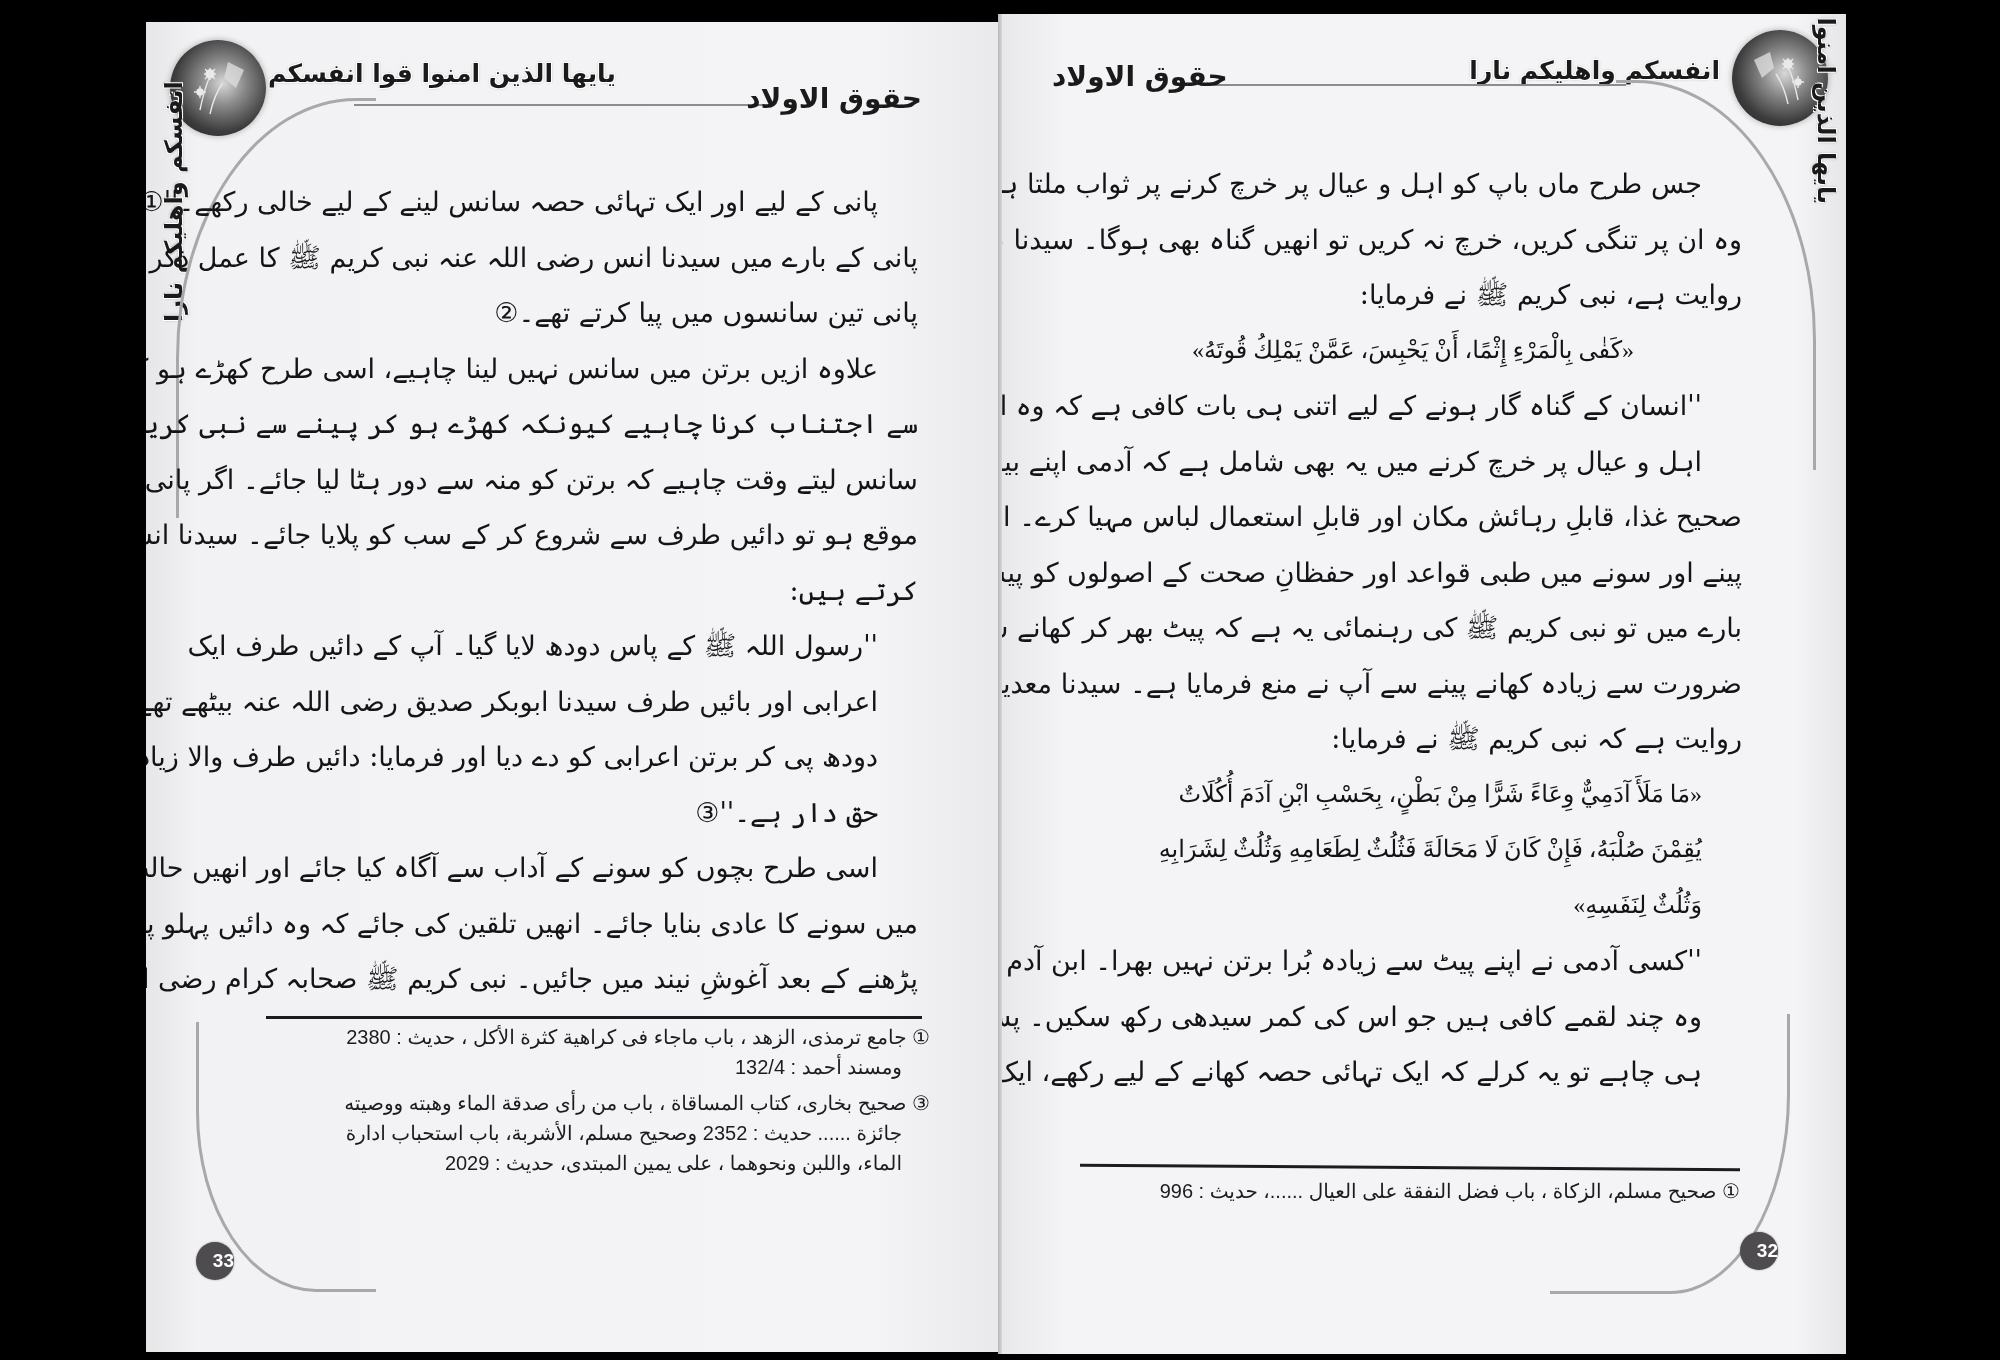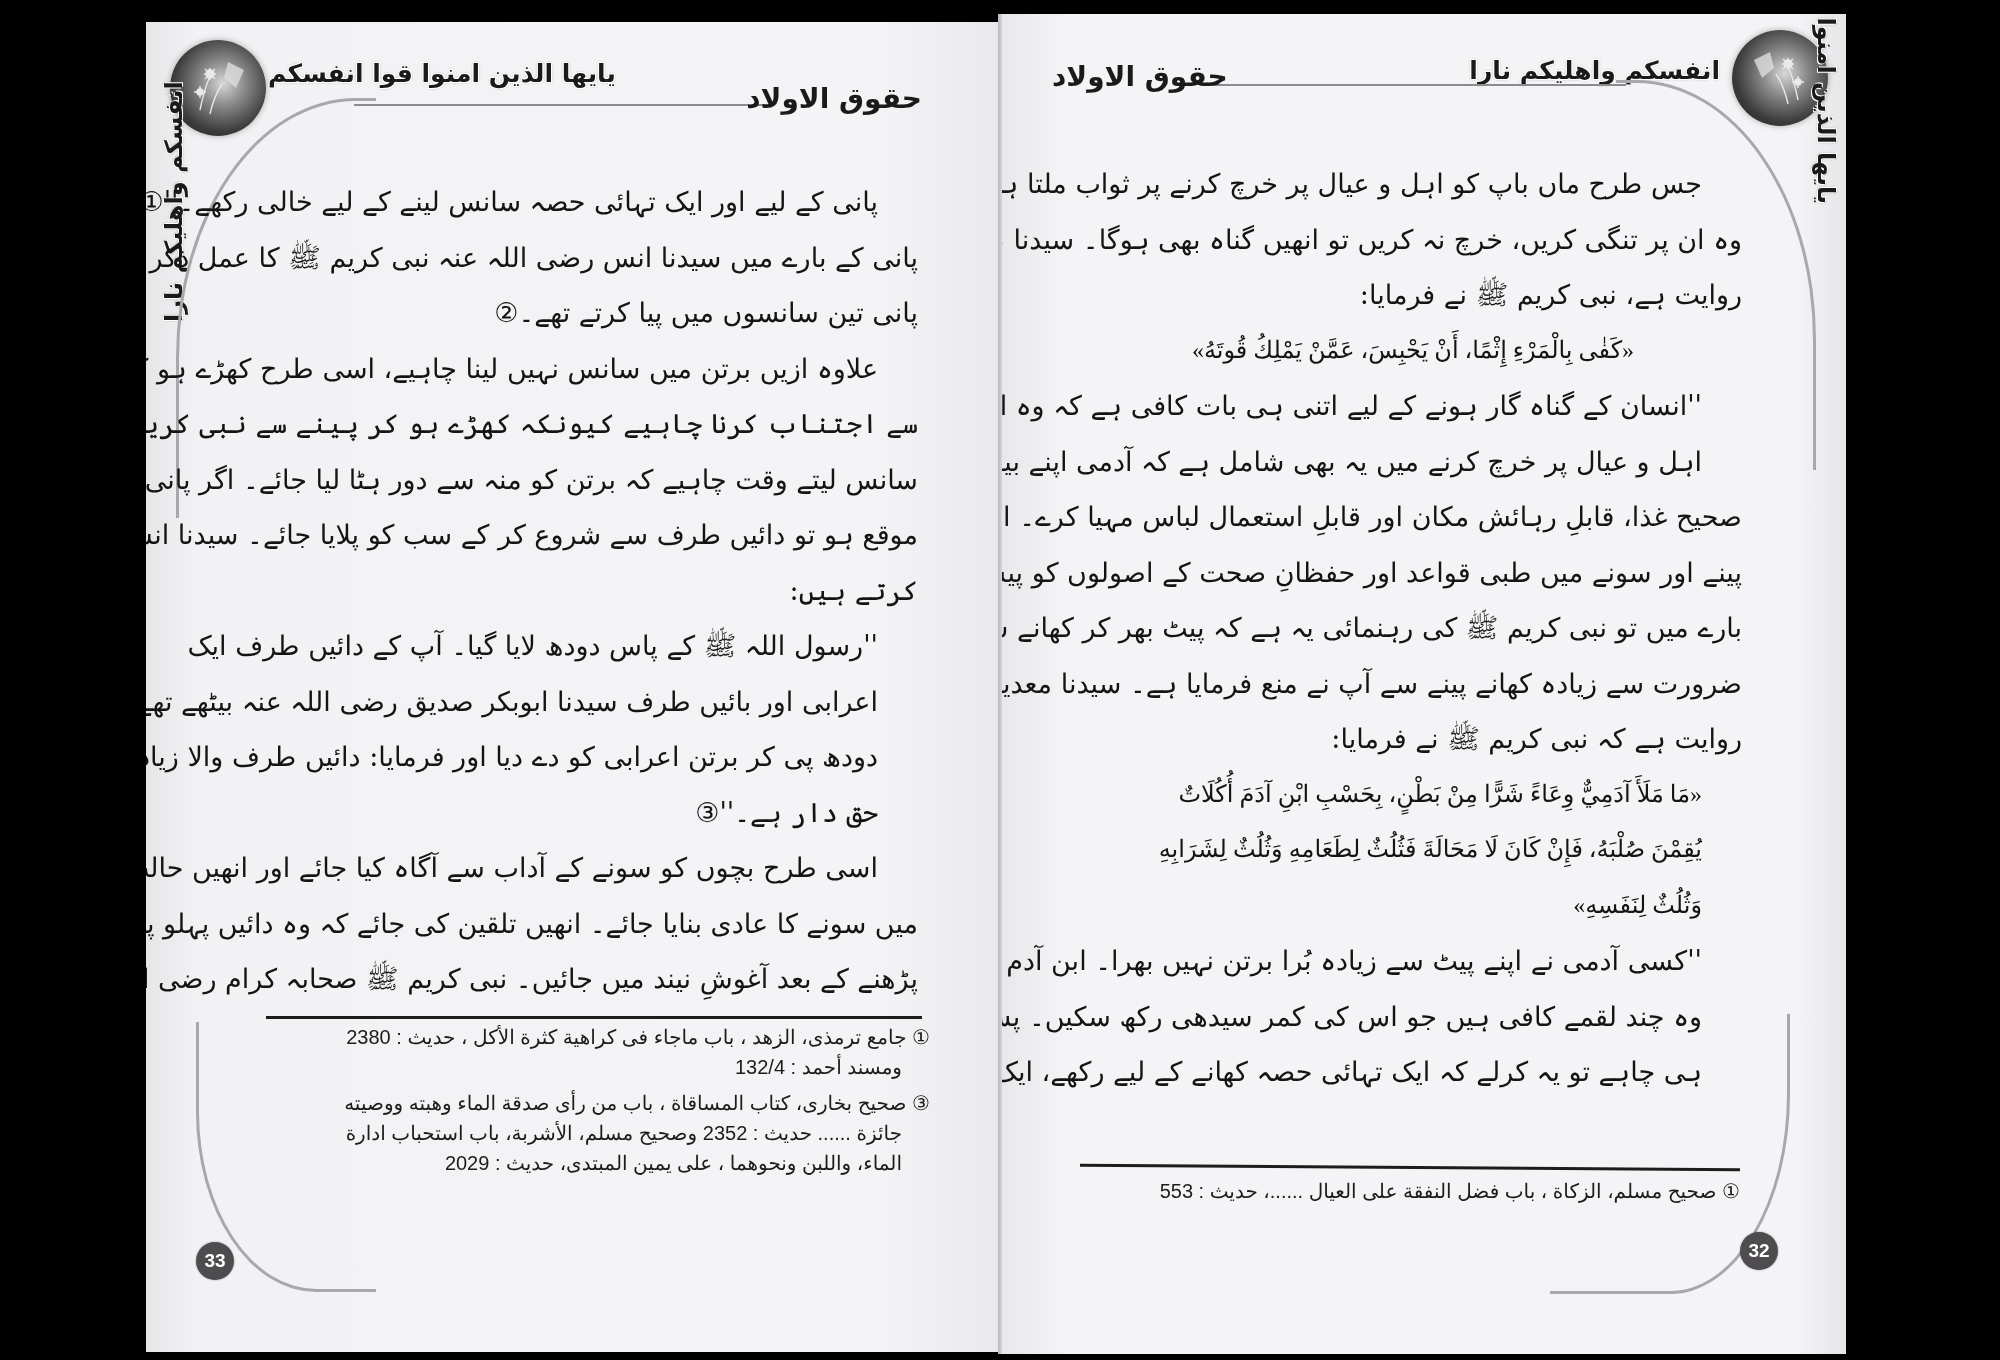--- a/index.html
+++ b/index.html
@@ -191,21 +191,21 @@
     .page-number {
       position: absolute;
       width: 38px; height: 38px;
       border-radius: 50%;
       background: #4e4c4e;
       color: #ffffff;
       font-family: "Liberation Sans", sans-serif;
       font-weight: bold;
       font-size: 19px;
       line-height: 38px;
-      text-align: center;
+      text-align: right;
       box-shadow: 0 0 2px rgba(0,0,0,0.4);
     }
     .page-left .page-number { left: 50px; top: 1220px; }
     .page-right .page-number { right: 68px; top: 1218px; }
   </style>
 </head>
 <body>
 
 <div class="book">
 
@@ -306,19 +306,19 @@
       <span class="arabic-line right">وَثُلُثٌ لِنَفَسِهِ»</span>
       <span class="line indent-quote">''کسی آدمی نے اپنے پیٹ سے زیادہ بُرا برتن نہیں بھرا۔ ابن آدم کے لیے</span>
       <span class="line indent-quote">وہ چند لقمے کافی ہیں جو اس کی کمر سیدھی رکھ سکیں۔ پس اگر انسان زیادہ کھانا</span>
       <span class="line indent-quote">ہی چاہے تو یہ کرلے کہ ایک تہائی حصہ کھانے کے لیے رکھے، ایک تہائی</span>
     </div>
 
     <div class="footnote-rule"></div>
     <div class="footnotes">
       <div class="fn-item">
         <span>①</span>
-        <span>صحيح مسلم، الزكاة ، باب فضل النفقة على العيال ......، حديث : 553</span>
+        <span>صحيح مسلم، الزكاة ، باب فضل النفقة على العيال ......، حديث : 996</span>
       </div>
     </div>
 
     <div class="page-number">32</div>
   </div>
 </div>
 
 </body></html>

